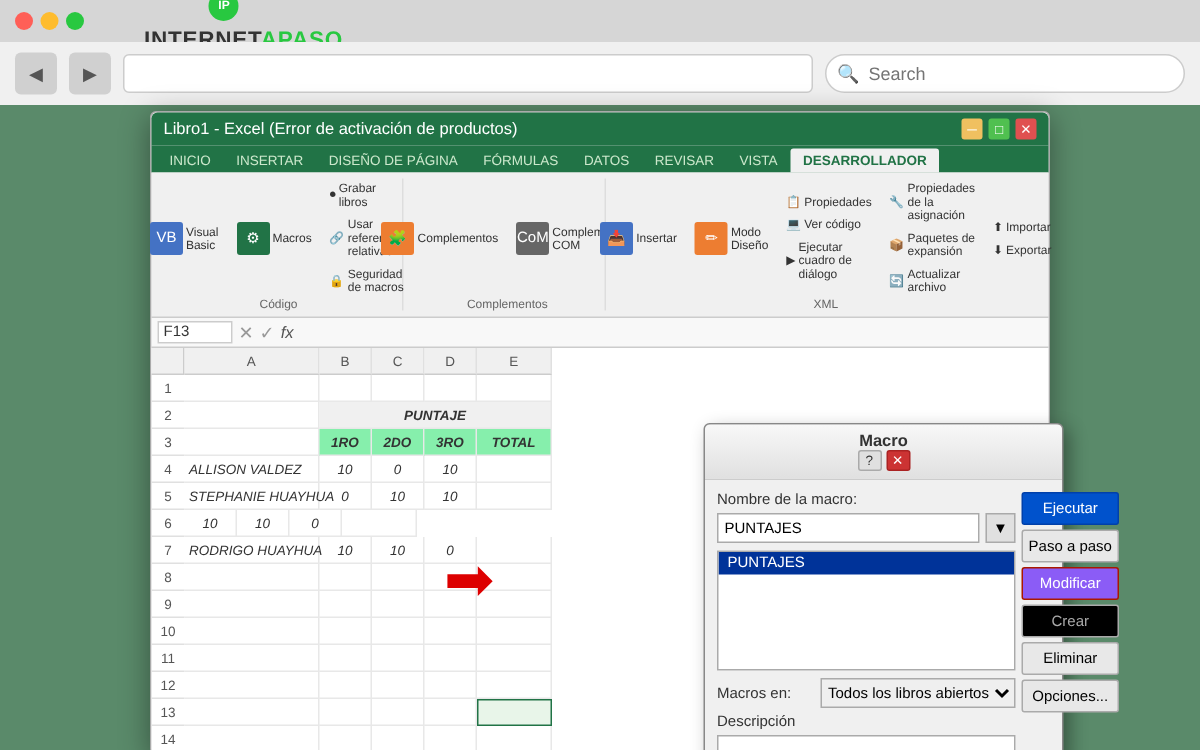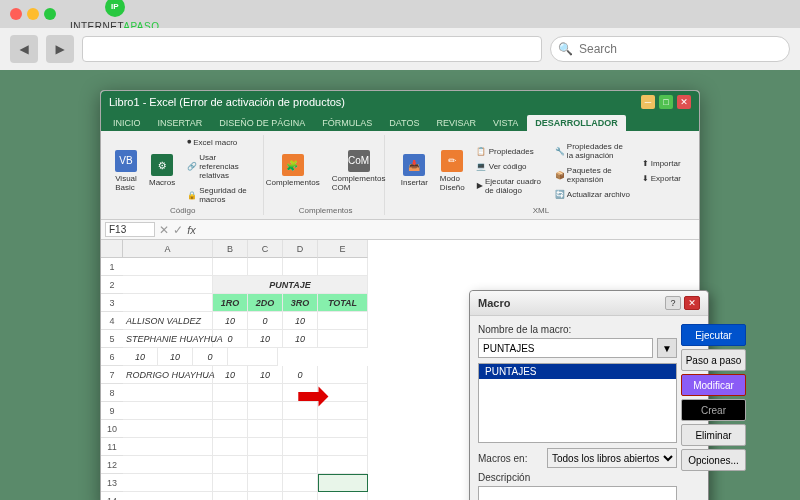--- a/index.html
+++ b/index.html
@@ -32,21 +32,21 @@
       align-items: center;
       gap: 4px;
       flex-direction: column;
     }
     .logo-circle {
       width: 20px; height: 20px; border-radius: 50%;
       background: #28c840;
       display: flex; align-items: center; justify-content: center;
       font-size: 8px; color: white; font-weight: bold;
     }
-    .logo-text { font-size: 10px; font-weight: normal; color: #333; letter-spacing: 0.5px; }
+    .logo-text { font-size: 15px; font-weight: bold; color: #333; letter-spacing: 0.5px; margin-left: 26px; }
     .logo-text span.paso { color: #28c840; }
 
     .nav-bar {
       height: 42px;
       background: #f0f0f0;
       display: flex;
       align-items: center;
       padding: 0 10px;
       gap: 8px;
     }
@@ -89,21 +89,21 @@
       position: absolute;
       left: 8px;
       color: #888;
       font-size: 12px;
       z-index: 1;
     }
 
     
     .content-area {
       background: #5a8a6a;
-      padding: 20px 30px;
+      padding: 4px 30px;
       height: 430px;
       display: flex;
       justify-content: center;
       align-items: flex-start;
     }
 
     
     .excel-window {
       background: #f0f0f0;
       border: 1px solid #aaa;
@@ -183,21 +183,21 @@
       text-align: center;
     }
     .ribbon-items {
       display: flex;
       gap: 4px;
       align-items: center;
       flex: 1;
     }
     .ribbon-btn {
       display: flex;
-      flex-direction: column;
+      flex-direction: row;
       align-items: center;
       font-size: 8px;
       color: #333;
       cursor: pointer;
       padding: 2px 4px;
       border-radius: 2px;
       gap: 2px;
     }
     .ribbon-icon {
       width: 22px; height: 22px;
@@ -324,20 +324,21 @@
       z-index: 10;
     }
     .dialog-title {
       background: linear-gradient(to bottom, #f8f8f8, #e0e0e0);
       border-bottom: 1px solid #ccc;
       padding: 5px 8px;
       display: flex;
       align-items: center;
       justify-content: space-between;
       border-radius: 4px 4px 0 0;
+      flex-direction: column;
     }
     .dialog-title-text {
       font-size: 11px;
       font-weight: bold;
       color: #333;
     }
     .dialog-controls {
       display: flex;
       gap: 3px;
     }
@@ -548,21 +549,21 @@
             <div class="ribbon-icon ri-blue">VB</div>
             <span>Visual<br>Basic</span>
           </div>
           <div class="ribbon-btn">
             <div class="ribbon-icon ri-green">⚙</div>
             <span>Macros</span>
           </div>
           <div style="display:flex;flex-direction:column;gap:2px;font-size:9px;">
             <div class="ribbon-btn" style="flex-direction:row;gap:2px;">
                 <span>⏺</span>
-                <span>Excel macro</span>
+                <span>Grabar libros</span>
               </div>
             <div class="ribbon-btn" style="flex-direction:row;gap:2px;">
                 <span>🔗</span>
                 <span>Usar referencias relativas</span>
               </div>
             <div class="ribbon-btn" style="flex-direction:row;gap:2px;">
                 <span>🔒</span>
                 <span>Seguridad de macros</span>
               </div>
           </div>

